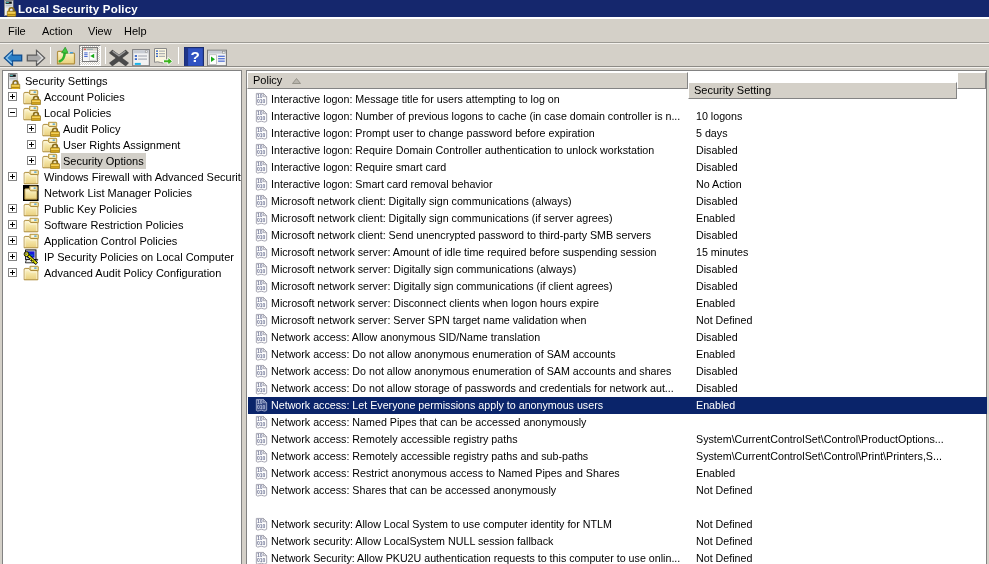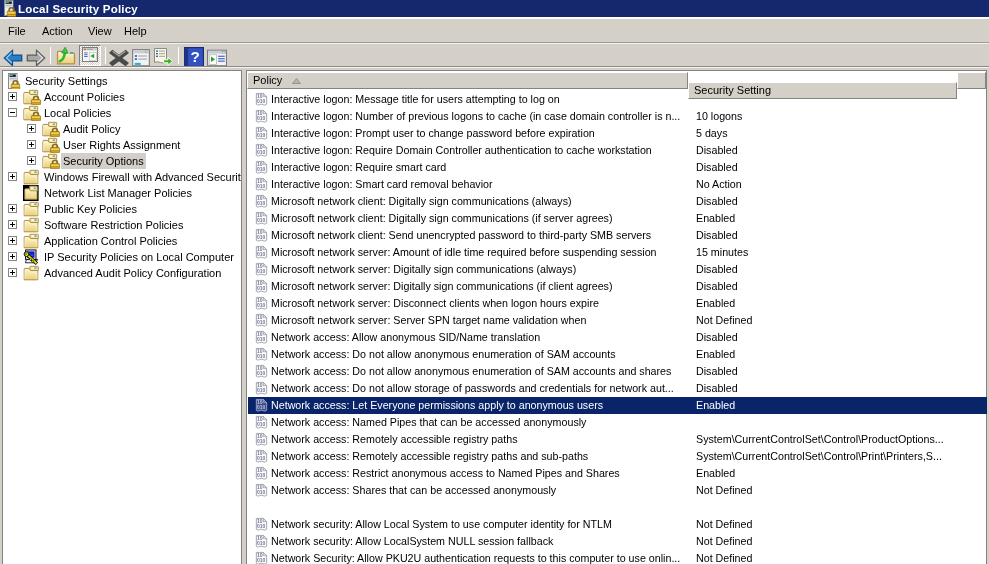--- a/index.html
+++ b/index.html
@@ -351,21 +351,21 @@
       <svg width="15" height="15">
         <use href="#doc"></use>
       </svg>
       <span class="pol">Interactive logon: Prompt user to change password before expiration</span>
       <span class="val">5 days</span>
     </div>
 <div class="lrow" style="top:71px">
       <svg width="15" height="15">
         <use href="#doc"></use>
       </svg>
-      <span class="pol">Interactive logon: Require Domain Controller authentication to cache workstation</span>
+      <span class="pol">Interactive logon: Require Domain Controller authentication to unlock workstation</span>
       <span class="val">Disabled</span>
     </div>
 <div class="lrow" style="top:88px">
       <svg width="15" height="15">
         <use href="#doc"></use>
       </svg>
       <span class="pol">Interactive logon: Require smart card</span>
       <span class="val">Disabled</span>
     </div>
 <div class="lrow" style="top:105px">

